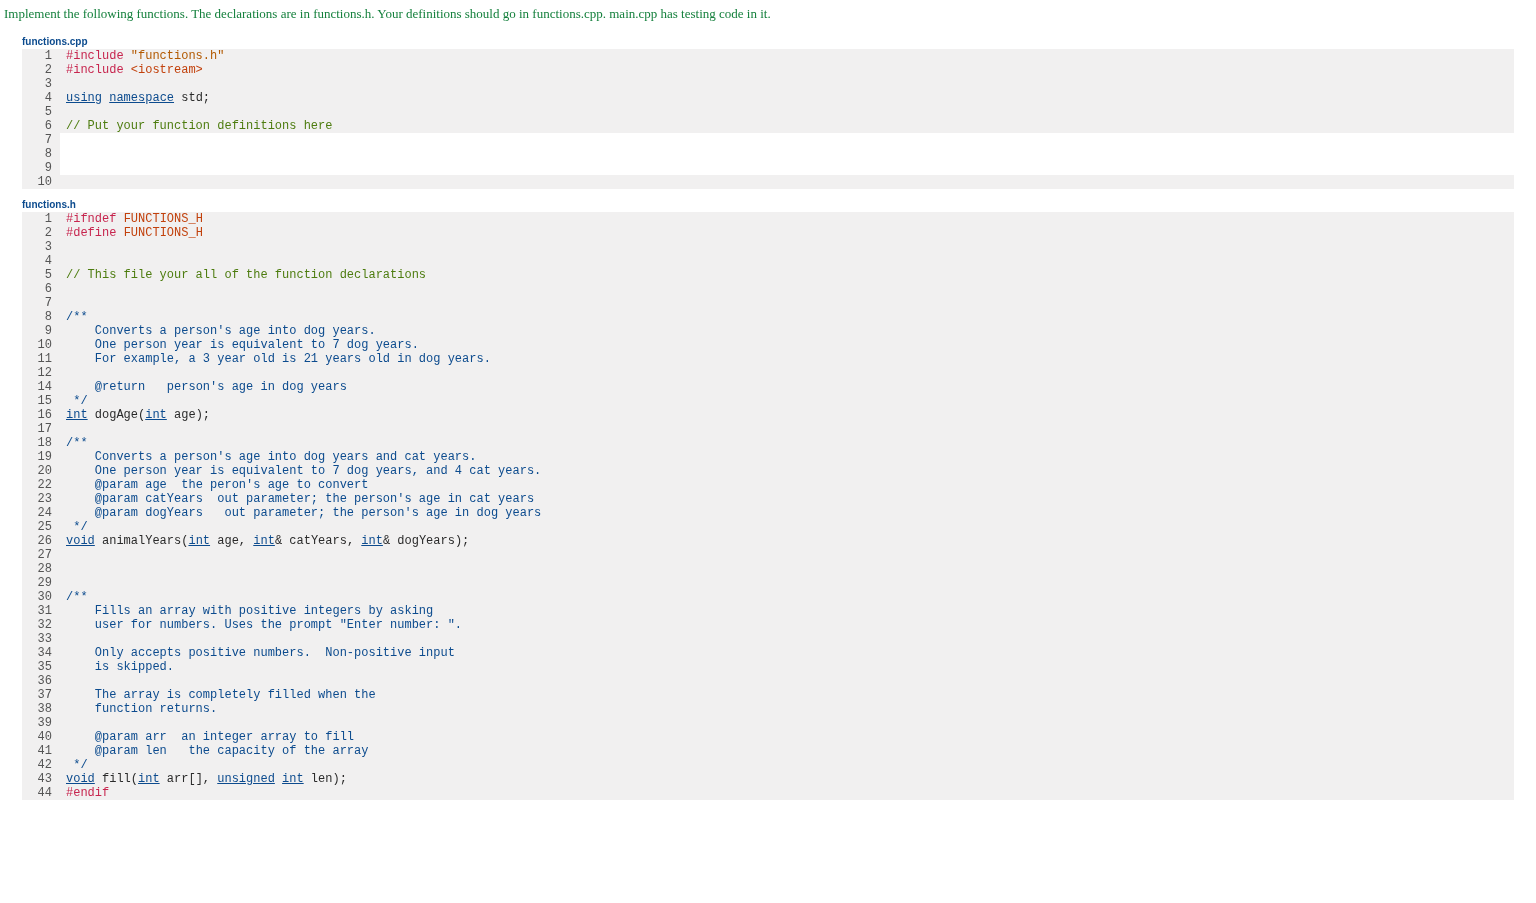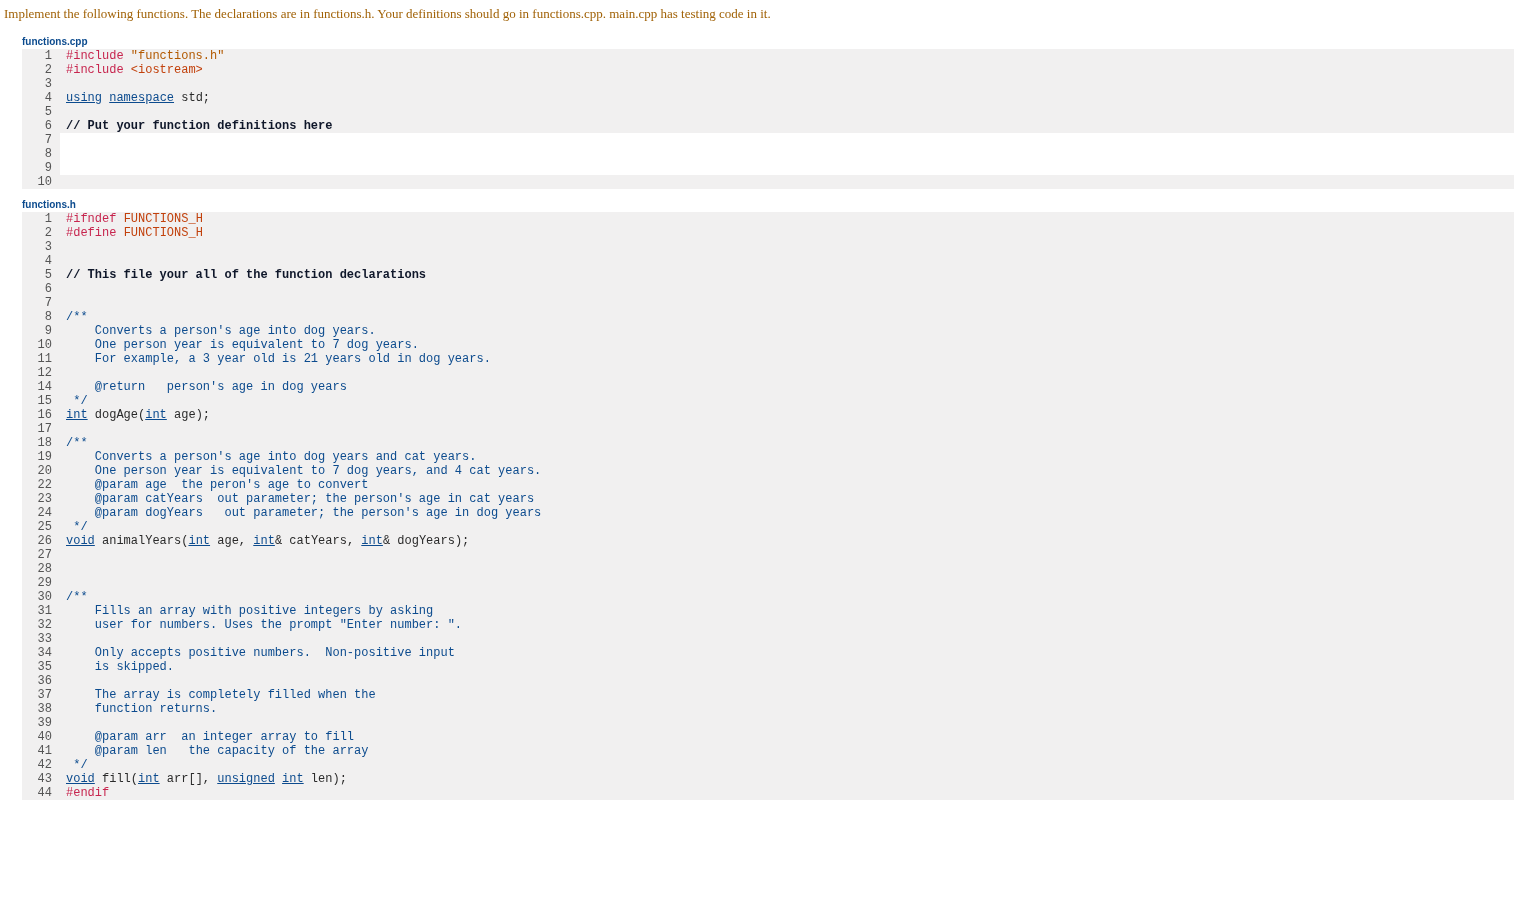--- a/index.html
+++ b/index.html
@@ -4,21 +4,21 @@
 <style>
   * { margin: 0; padding: 0; box-sizing: border-box; }
   body {
     font-family: "Times New Roman", Times, serif;
     background: #ffffff;
     color: #000;
   }
   .instructions {
     font-size: 13px;
     padding: 6px 4px 10px 4px;
-    color: #a16207;
+    color: #15803d;
   }
   .file-label {
     font-family: "Segoe UI", Arial, sans-serif;
     font-size: 10px;
     font-weight: bold;
     color: #0c4b8e;
     padding: 4px 0 2px 22px;
   }
   .code-block {
     margin: 0 22px 6px 22px;
@@ -46,21 +46,21 @@
     white-space: pre;
     padding-left: 6px;
   }
   .codeline.active {
     background: #ffffff;
   }
   .tok-preproc { color: #c7254e; }
   .tok-string  { color: #b25900; }
   .tok-include-sys { color: #c2410c; }
   .tok-keyword { color: #0c4b8e; text-decoration: underline; }
-  .tok-comment { color: #0f172a; font-weight: bold; }
+  .tok-comment { color: #4d7c0f; }
   .tok-doccmt  { color: #0c4b8e; }
   .tok-plain   { color: #2a2a2a; }
 </style>
 </head>
 <body>
 
 <div class="instructions">Implement the following functions. The declarations are in functions.h. Your definitions should go in functions.cpp. main.cpp has testing code in it.</div>
 
 <div id="files-container">
     <div class="file-label">functions.cpp</div>

